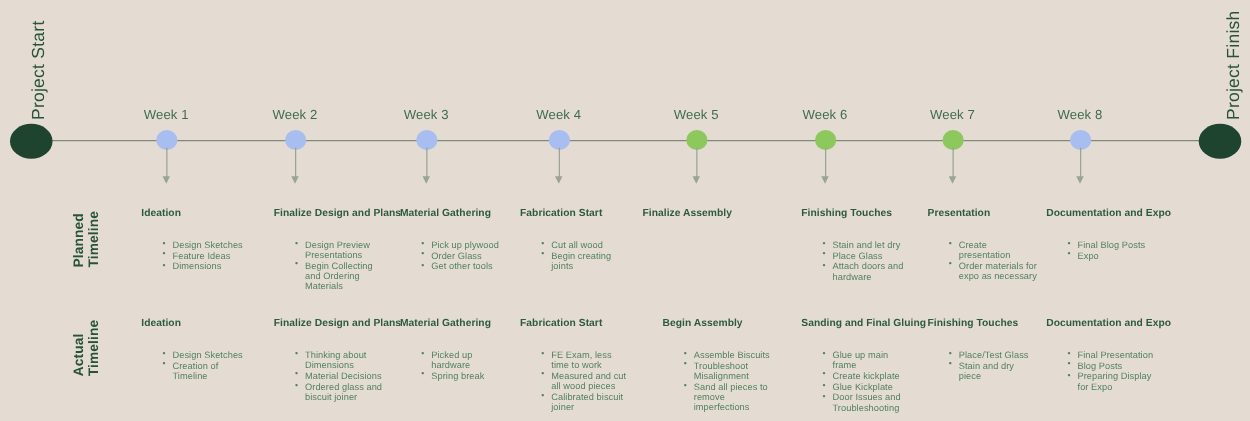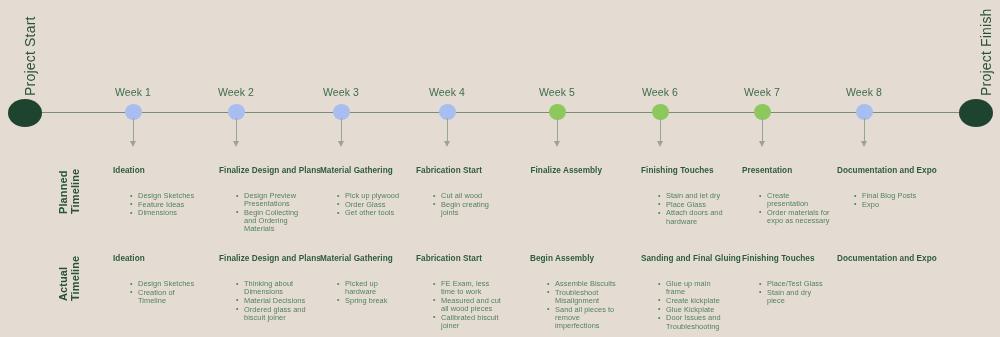--- a/index.html
+++ b/index.html
@@ -261,21 +261,21 @@
           <li>Get other tools</li>
         </ul>
       </div>
       <div class="block" style="left: 416px; top: 166px;">
         <div class="block-title">Fabrication Start</div>
         <ul class="block-list">
           <li>Cut all wood</li>
           <li>Begin creating joints</li>
         </ul>
       </div>
-      <div class="block" style="left: 498px; top: 166px; text-align: right;">
+      <div class="block" style="left: 514px; top: 166px;">
         <div class="block-title">Finalize Assembly</div>
       </div>
       <div class="block" style="left: 641px; top: 166px;">
         <div class="block-title">Finishing Touches</div>
         <ul class="block-list">
           <li>Stain and let dry</li>
           <li>Place Glass</li>
           <li>Attach doors and hardware</li>
         </ul>
       </div>
@@ -344,16 +344,21 @@
       </div>
       <div class="block" style="left: 742px; top: 254px;">
         <div class="block-title">Finishing Touches</div>
         <ul class="block-list">
           <li>Place/Test Glass</li>
           <li>Stain and dry piece</li>
         </ul>
       </div>
       <div class="block" style="left: 837px; top: 254px;">
         <div class="block-title">Documentation and Expo</div>
+        <ul class="block-list">
+          <li>Final Presentation</li>
+          <li>Blog Posts</li>
+          <li>Preparing Display for Expo</li>
+        </ul>
       </div>
     </div>
 
 </div>
 
 </body></html>

